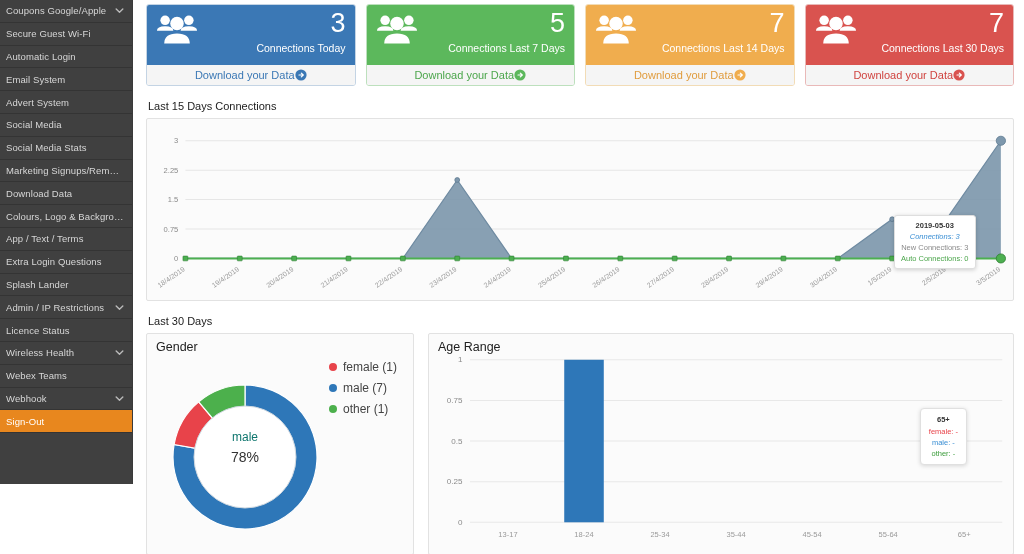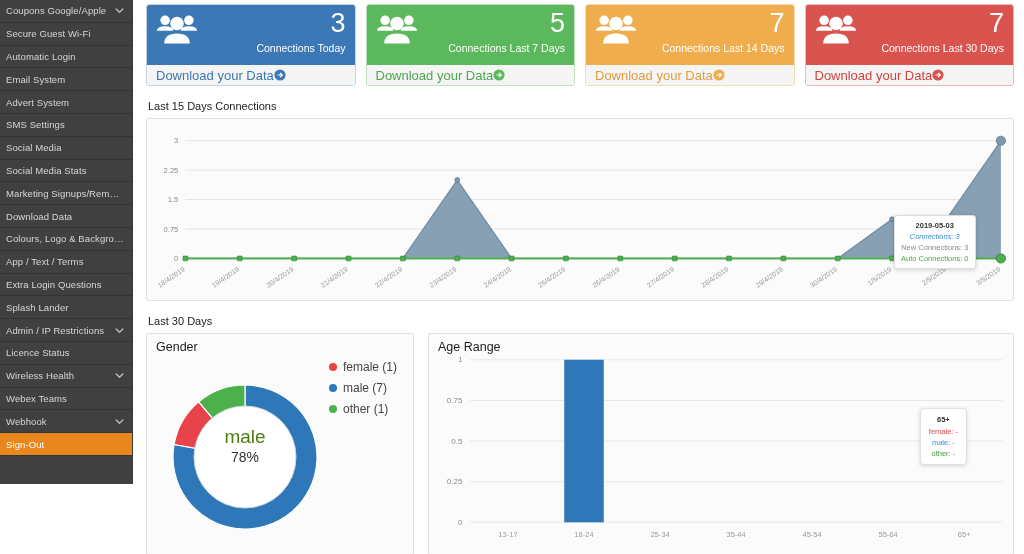--- a/index.html
+++ b/index.html
@@ -64,23 +64,23 @@
     justify-content: space-between;
   }
   .card-icon { width: 42px; height: 34px; margin-top: 2px; }
   .card-icon svg { display: block; }
   .card-right { text-align: right; }
   .card-num { font-size: 27px; line-height: 27px; font-weight: 400; }
   .card-cap { font-size: 10.5px; margin-top: 5px; white-space: nowrap; }
   .card-foot {
     height: 20px;
     background: #f5f5f5;
-    display: flex; align-items: center; justify-content: flex-start;
+    display: flex; align-items: center; justify-content: center;
     padding: 0 9px;
-    font-size: 13px;
+    font-size: 11px;
   }
   .arrow-circle { width: 12px; height: 12px; }
   .arrow-circle svg { display: block; }
 
   .c-blue   .card-body { background: #3b78b5; }
   .c-blue   .card-foot { color: #3b78b5; }
   .c-green  .card-body { background: #5cb85c; }
   .c-green  .card-foot { color: #4ca64c; }
   .c-orange .card-body { background: #f0ad4e; }
   .c-orange .card-foot { color: #e09c3e; }
@@ -149,21 +149,21 @@
     font-size: 12px; color: #444;
   }
   .legend-row { display: flex; align-items: center; margin-bottom: 7px; }
   .legend-dot { width: 8px; height: 8px; border-radius: 50%; margin-right: 6px; }
 
   .donut-wrap { position: absolute; left: 8px; top: 32px; width: 180px; height: 182px; }
   .donut-center {
     position: absolute; left: 0; right: 0; top: 60px;
     text-align: center; pointer-events: none;
   }
-  .donut-label { font-size: 19px; color: #4d7c0f; line-height: 22px; }
+  .donut-label { font-size: 12px; color: #0f766e; line-height: 22px; }
   .donut-pct { font-size: 14px; color: #333; line-height: 18px; }
 
   .age-tooltip {
     position: absolute;
     right: 46px; top: 74px;
     background: #fff;
     border: 1px solid #e0e0e0;
     border-radius: 4px;
     box-shadow: 0 1px 4px rgba(0,0,0,.15);
     padding: 5px 8px;
@@ -195,23 +195,20 @@
         <span class="lbl">Secure Guest Wi-Fi</span>
       </div>
       <div class="nav-item">
         <span class="lbl">Automatic Login</span>
       </div>
       <div class="nav-item">
         <span class="lbl">Email System</span>
       </div>
       <div class="nav-item">
         <span class="lbl">Advert System</span>
-      </div>
-      <div class="nav-item">
-        <span class="lbl">SMS Settings</span>
       </div>
       <div class="nav-item">
         <span class="lbl">Social Media</span>
       </div>
       <div class="nav-item">
         <span class="lbl">Social Media Stats</span>
       </div>
       <div class="nav-item">
         <span class="lbl">Marketing Signups/Removals</span>
       </div>

